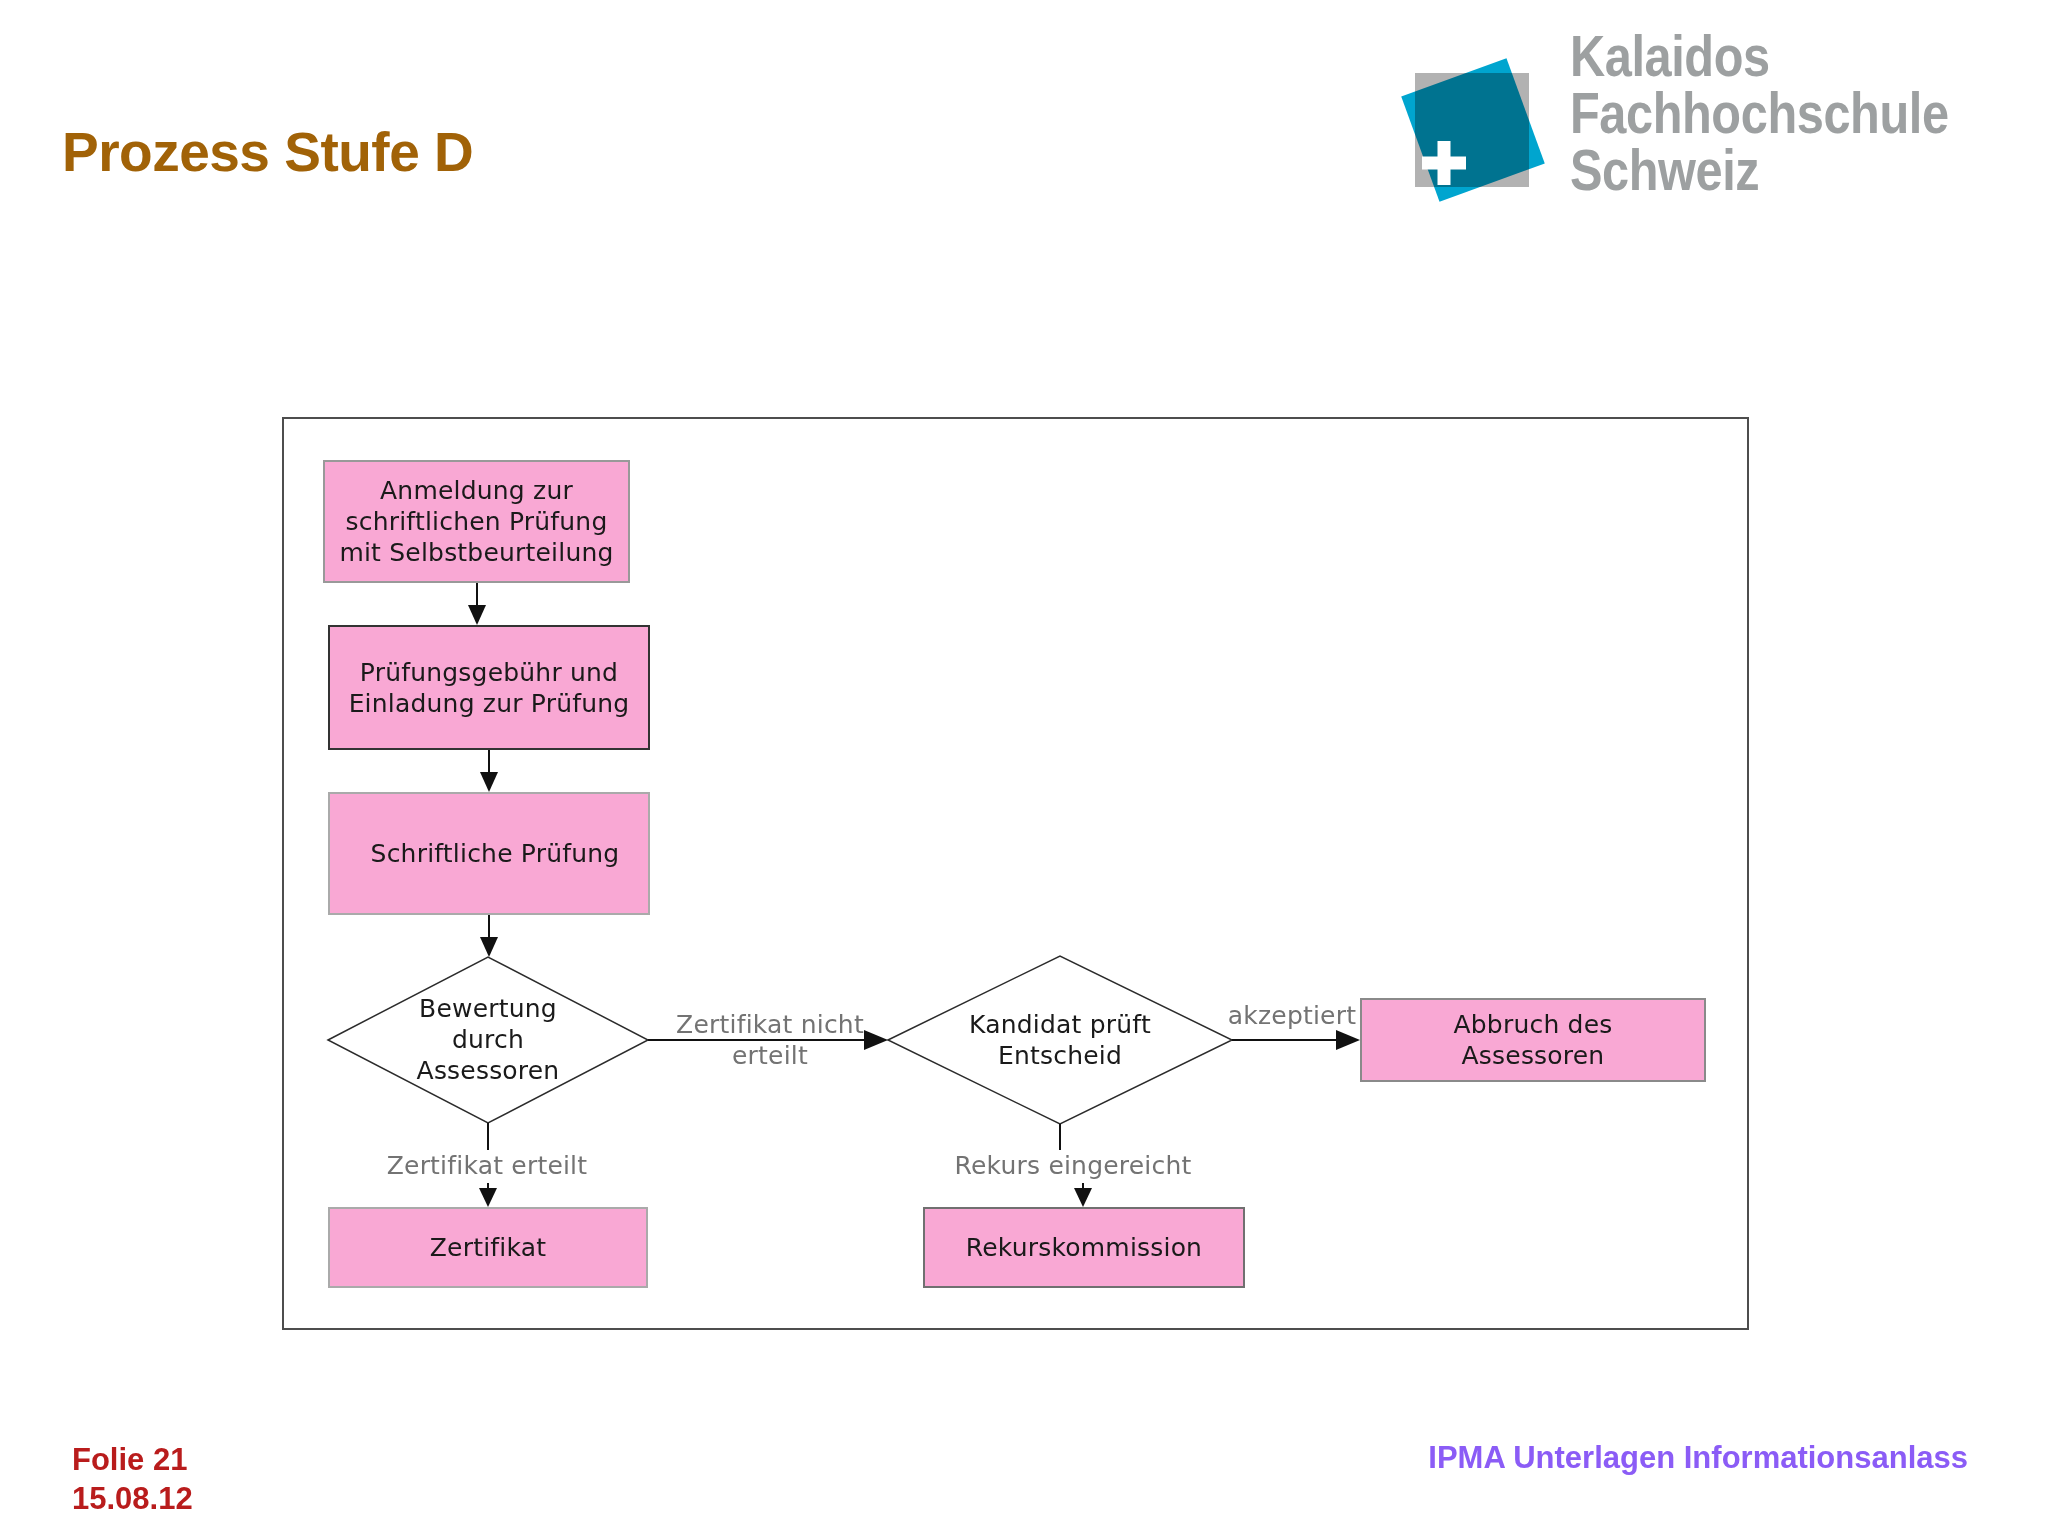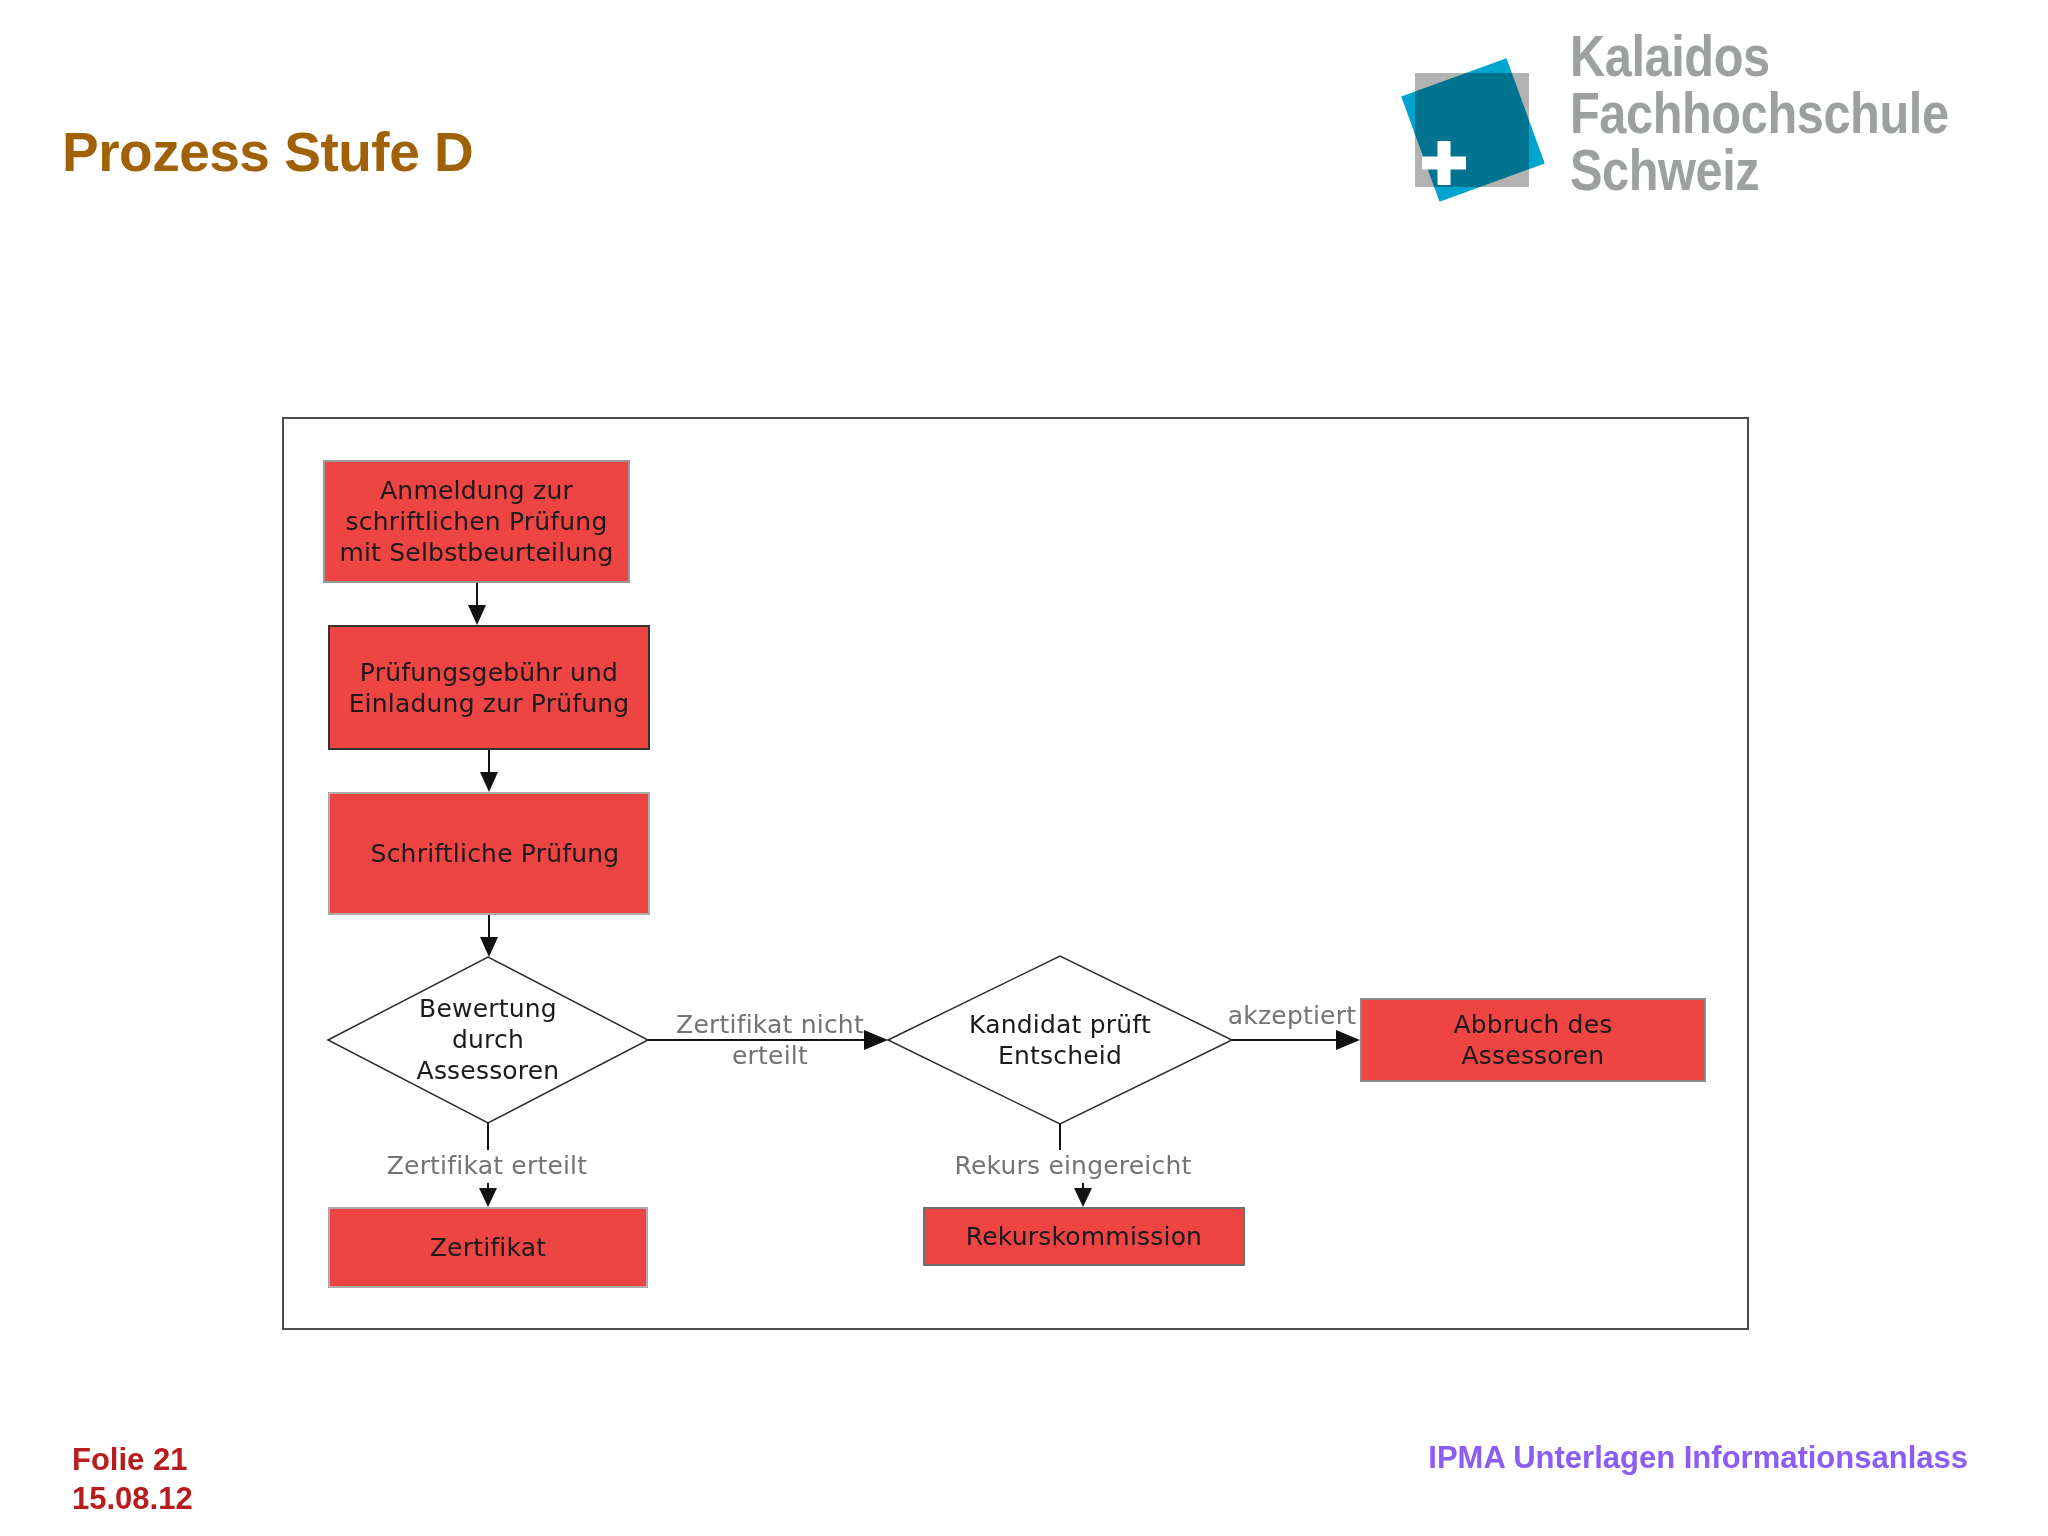--- a/index.html
+++ b/index.html
@@ -13,28 +13,28 @@
              white-space:pre-line;transform:scaleX(0.84);transform-origin:left top;}
   .logo-mark{position:absolute;left:1395px;top:40px;width:170px;height:180px;}
   .footer-left{position:absolute;left:72px;top:1440px;font-family:"Liberation Sans","DejaVu Sans",sans-serif;
                font-weight:bold;font-size:31px;line-height:39px;color:#b91c1c;}
   .footer-right{position:absolute;right:80px;top:1440px;font-family:"Liberation Sans","DejaVu Sans",sans-serif;
                 font-weight:bold;font-size:31px;color:#8b5cf6;white-space:nowrap;}
   
   .canvas{position:absolute;left:282px;top:417px;width:1467px;height:913px;
           border:2px solid #4d4d4d;box-sizing:border-box;background:#ffffff;}
   .connectors{position:absolute;left:0;top:0;width:2048px;height:1536px;pointer-events:none;}
-  .pbox{position:absolute;box-sizing:border-box;background:#ef4444;display:flex;align-items:center;
+  .pbox{position:absolute;box-sizing:border-box;background:#f9a8d4;display:flex;align-items:center;
         justify-content:center;text-align:center;font-size:25px;line-height:31px;color:#1a1a1a;
         white-space:pre-line;letter-spacing:0.2px;}
   .b-anmeldung{left:323px;top:460px;width:307px;height:123px;border:2px solid #999999;}
   .b-gebuehr  {left:328px;top:625px;width:322px;height:125px;border:2px solid #333333;}
   .b-schrift  {left:328px;top:792px;width:322px;height:123px;border:2px solid #aaaaaa;padding-left:12px;}
   .b-zert     {left:328px;top:1207px;width:320px;height:81px;border:2px solid #aaaaaa;}
-  .b-rekurs   {left:923px;top:1207px;width:322px;height:59px;border:2px solid #707070;}
+  .b-rekurs   {left:923px;top:1207px;width:322px;height:81px;border:2px solid #707070;}
   .b-abbruch  {left:1360px;top:998px;width:346px;height:84px;border:2px solid #8a8a8a;}
   .dtext{position:absolute;text-align:center;font-size:25px;line-height:31px;color:#1a1a1a;
          white-space:pre-line;letter-spacing:0.2px;}
   .d1t{left:378px;top:993px;width:220px;}
   .d2t{left:920px;top:1009px;width:280px;}
   .elabel{position:absolute;text-align:center;font-size:25px;line-height:31px;color:#737373;
           white-space:pre-line;letter-spacing:0.2px;}
   .l-nicht{left:640px;top:1009px;width:260px;}
   .l-erteilt{left:337px;top:1150px;width:300px;}
   .l-akzeptiert{left:1192px;top:1000px;width:200px;}

